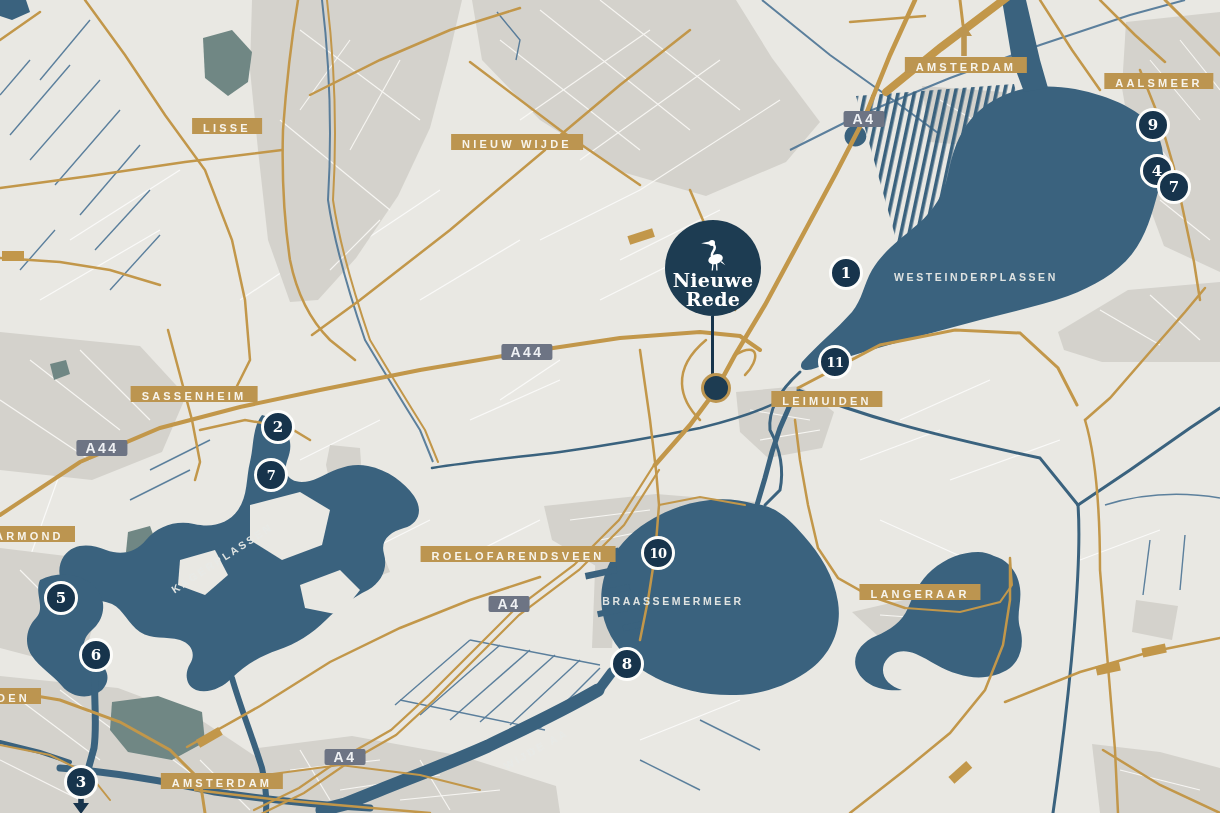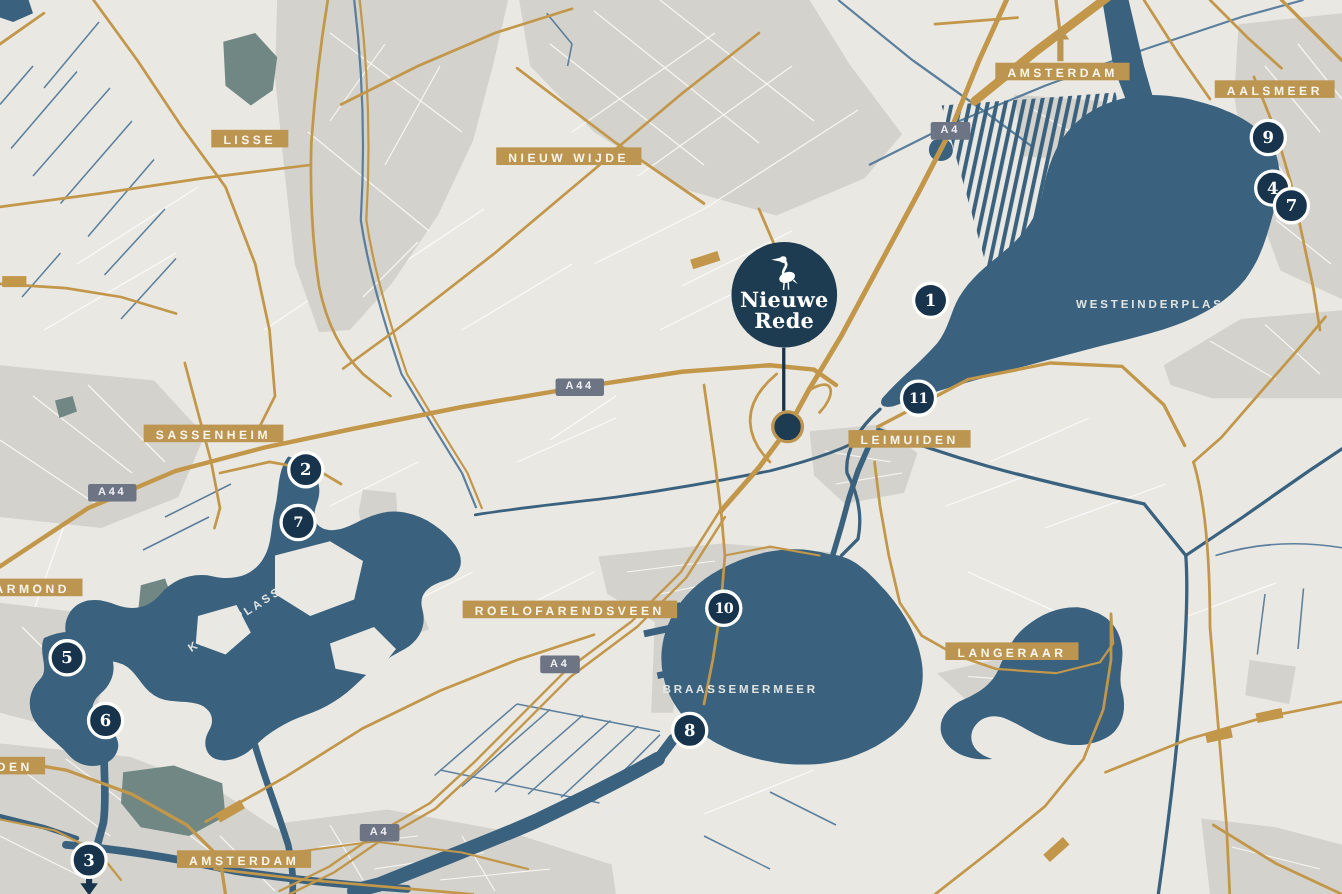--- a/index.html
+++ b/index.html
@@ -8,21 +8,21 @@
   #basemap{position:absolute;left:0;top:0;width:100%;height:100%;}
 
   
   .badge{position:absolute;transform:translate(-50%,-50%);background:#bc9550;
          color:#f7f4ec;font-size:11px;font-weight:700;letter-spacing:3.2px;
          line-height:20px;height:16px;padding:0 11px;white-space:nowrap;z-index:6;}
   .badge.edge{transform:none;}
 
   
   .shield{position:absolute;transform:translate(-50%,-50%);background:#6d7484;
-          color:#eef0f3;font-size:10px;font-weight:700;letter-spacing:2.5px;
+          color:#eef0f3;font-size:14px;font-weight:700;letter-spacing:2.5px;
           line-height:16px;height:16px;padding:0 9px;border-radius:2px;z-index:5;}
 
   
   .wlabel{position:absolute;transform:translate(-50%,-50%);color:#e8eae7;
           font-size:10.5px;font-weight:700;letter-spacing:2.6px;opacity:.95;
           white-space:nowrap;z-index:4;}
   .wlabel.rot33{transform:translate(-50%,-50%) rotate(-33deg);}
   .wlabel.rot29{transform:translate(-50%,-50%) rotate(-29deg);}
 
   
@@ -33,21 +33,21 @@
   .marker.two{font-size:13px;letter-spacing:-.5px;text-align:center;}
 
   
   #brand-stem{position:absolute;left:711px;top:316px;width:2.5px;height:58px;
               background:#17344c;z-index:3;}
   #brand-dot{position:absolute;left:716px;top:388px;width:24px;height:24px;
              transform:translate(-50%,-50%);background:#1d3c52;border:3.5px solid #bc9550;
              border-radius:50%;z-index:4;}
   #brand-circle{position:absolute;left:713px;top:268px;width:96px;height:96px;
                 transform:translate(-50%,-50%);background:#1d3c52;border-radius:50%;
-                z-index:8;display:flex;flex-direction:column;align-items:center;}
+                z-index:8;display:flex;flex-direction:column;align-items:center;justify-content:center;}
   #brand-circle .heron{margin-top:9px;}
   .brand-word{color:#fff;font-family:"DejaVu Serif",serif;font-weight:700;
               line-height:1.02;font-size:19px;letter-spacing:.3px;}
 
   .arrow{position:absolute;z-index:5;}
 </style>
 </head>
 <body>
 
 <div id="stage">
@@ -311,23 +311,23 @@
   <div class="badge" style="left:222px;top:781px">AMSTERDAM</div>
   <div class="badge edge" style="left:-16px;top:526px">ARMOND</div>
   <div class="badge edge" style="left:-14px;top:688px">DEN</div>
 
   <div class="shield" style="left:527px;top:352px">A44</div>
   <div class="shield" style="left:102px;top:448px">A44</div>
   <div class="shield" style="left:864px;top:119px">A4</div>
   <div class="shield" style="left:509px;top:604px">A4</div>
   <div class="shield" style="left:345px;top:757px">A4</div>
 
-  <div class="wlabel" style="left:1060px;top:277px">WESTEINDERPLASSEN</div>
+  <div class="wlabel" style="left:976px;top:277px">WESTEINDERPLASSEN</div>
   <div class="wlabel rot33" style="left:222px;top:558px">KAGERPLASSEN</div>
-  <div class="wlabel" style="left:673px;top:627px">BRAASSEMERMEER</div>
+  <div class="wlabel" style="left:673px;top:601px">BRAASSEMERMEER</div>
   <div class="wlabel rot29" style="left:536px;top:749px">WIJDE AA</div>
 
   <div class="marker" style="left:846px;top:273px">1</div>
   <div class="marker" style="left:278px;top:427px">2</div>
   <div class="marker" style="left:81px;top:782px">3</div>
   <div class="marker" style="left:1157px;top:171px">4</div>
   <div class="marker" style="left:61px;top:598px">5</div>
   <div class="marker" style="left:96px;top:655px">6</div>
   <div class="marker" style="left:1174px;top:187px">7</div>
   <div class="marker" style="left:627px;top:664px">8</div>

